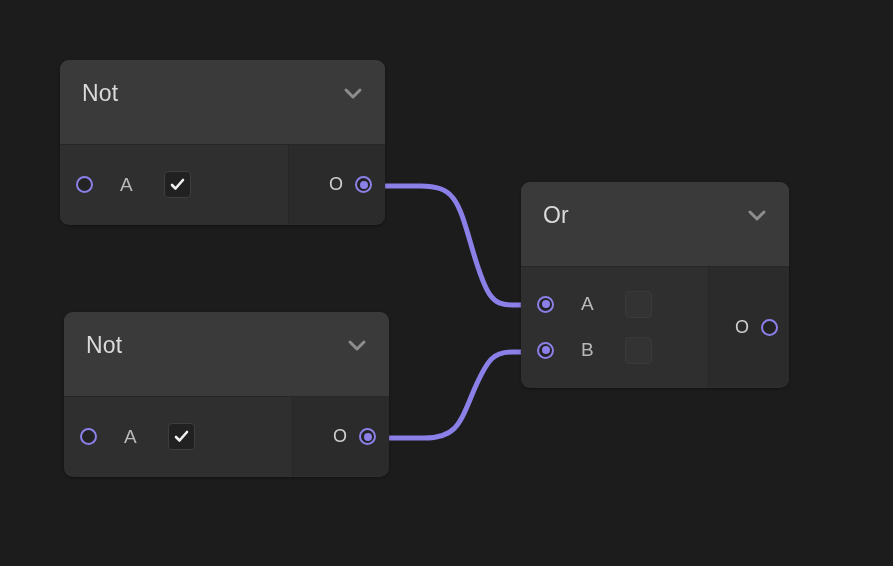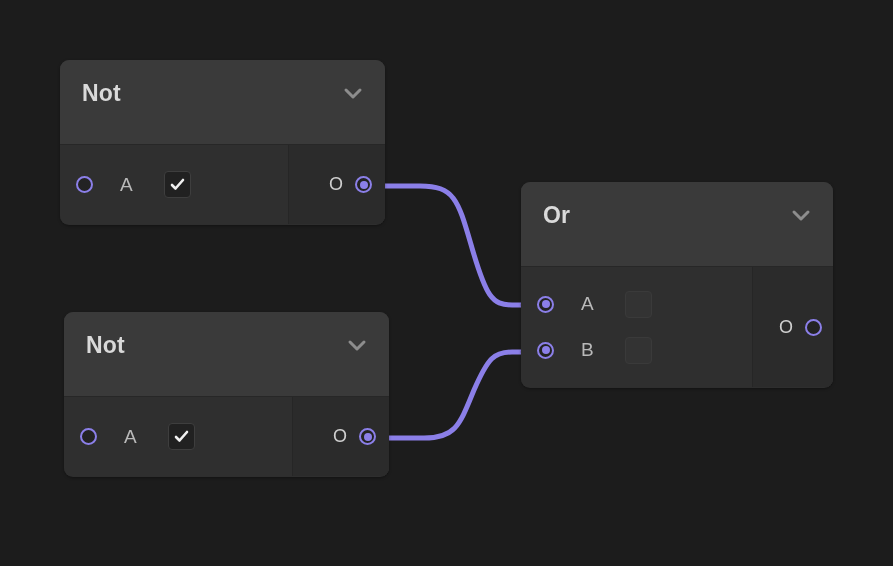--- a/index.html
+++ b/index.html
@@ -29,21 +29,21 @@
     justify-content:space-between;
     padding:20px 22px 0 22px;
     box-sizing:border-box;
     border-bottom:1px solid #272727;
   }
   .node-title{
     color:#dadada;
     font-size:23px;
     line-height:26px;
     letter-spacing:.2px;
-    font-weight:700;
+    font-weight:400;
   }
   .chev{
     width:20px;height:14px;
     display:block;
     margin-top:6px;
   }
   .node-body{
     display:flex;
     background:#2f2f2f;
     box-sizing:border-box;
@@ -134,21 +134,21 @@
   #node-not-1{left:60px;top:60px;width:325px;height:165px;}
   #node-not-1 .node-header{height:85px;}
   #node-not-1 .node-body{height:79px;}
   #node-not-1 .col-out{width:96px;}
 
   #node-not-2{left:64px;top:312px;width:325px;height:165px;}
   #node-not-2 .node-header{height:85px;}
   #node-not-2 .node-body{height:79px;}
   #node-not-2 .col-out{width:96px;}
 
-  #node-or{left:521px;top:182px;width:312px;height:206px;}
+  #node-or{left:521px;top:182px;width:268px;height:206px;}
   #node-or .node-header{height:85px;}
   #node-or .node-body{height:120px;}
   #node-or .col-out{width:80px;}
   #node-or .col-out .out-row{justify-content:flex-end;padding-right:11px;}
 </style>
 </head>
 <body>
 
 <div id="canvas">
 

